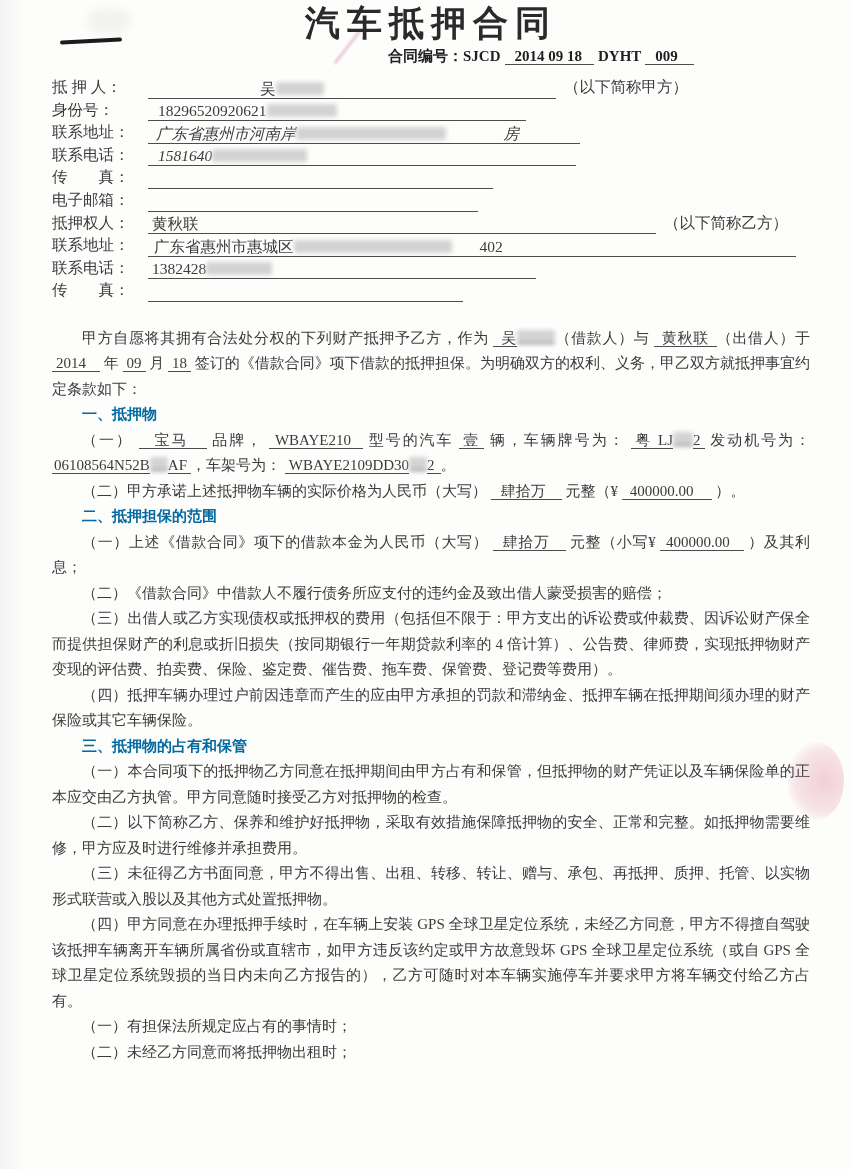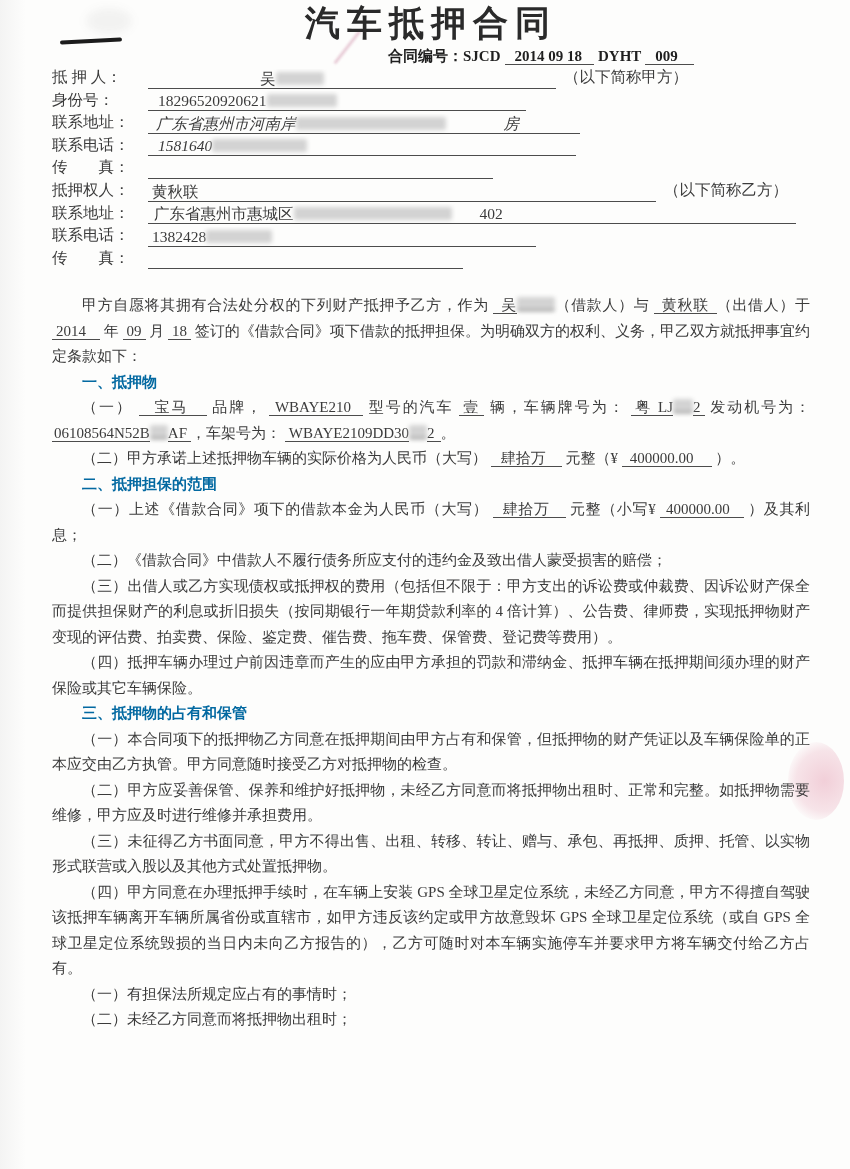--- a/index.html
+++ b/index.html
@@ -17,21 +17,21 @@
   }
   .content{padding:0 40px 0 52px;position:relative;}
   .doc-title{
     text-align:center;font-size:35px;font-weight:bold;letter-spacing:7px;
     color:#2a2a2a;
   }
   .contract-line{
     padding-left:336px;font-size:15px;font-weight:bold;color:#1f1f1f;
     white-space:nowrap;
   }
-  .fields{font-size:15.5px;}
+  .fields{margin-top:10px;font-size:15.5px;}
   .field-row{height:22.6px;line-height:22.6px;white-space:nowrap;}
   .flabel{display:inline-block;width:96px;white-space:pre;color:#3b3b3b;}
   .fline{
     display:inline-block;border-bottom:1.4px solid #4c4c4c;
     height:19px;line-height:19px;vertical-align:bottom;white-space:nowrap;overflow:hidden;
   }
   .fnote{padding-left:8px;}
   .spacer{display:inline-block;height:1px;}
   .redact{
     display:inline-block;height:13px;background:#d3d3d3;filter:blur(2px);
@@ -77,38 +77,39 @@
     <div class="contract-line">
       <span>合同编号：</span><span id="contract-segs"><span class="b" style="padding-right: 4px;">SJCD</span><span class="u b" style="padding-left: 10px; padding-right: 12px;">2014 09 18</span><span class="b" style="padding-left: 4px; padding-right: 4px;">DYHT</span><span class="u b" style="padding-left: 10px; padding-right: 16px;">009</span></span>
     </div>
 
     <div class="fields" id="fields">
         <div class="field-row"><span class="flabel">抵 押 人：</span><span class="fline" style="width: 408px;"><span class="spacer" style="width: 112px;"></span><span>吴</span><span class="redact" style="width: 48px;"></span></span><span class="fnote">（以下简称甲方）</span></div>
         <div class="field-row"><span class="flabel">身份号：</span><span class="fline" style="width: 378px;"><span class="spacer" style="width: 10px;"></span><span>18296520920621</span><span class="redact" style="width: 70px;"></span></span></div>
         <div class="field-row"><span class="flabel">联系地址：</span><span class="fline" style="width: 432px; font-style: italic;"><span class="spacer" style="width: 8px;"></span><span>广东省惠州市河南岸</span><span class="redact" style="width: 150px;"></span><span class="spacer" style="width: 58px;"></span><span>房</span></span></div>
         <div class="field-row"><span class="flabel">联系电话：</span><span class="fline" style="width: 428px; font-style: italic;"><span class="spacer" style="width: 10px;"></span><span>1581640</span><span class="redact" style="width: 95px;"></span></span></div>
         <div class="field-row"><span class="flabel">传　　真：</span><span class="fline" style="width: 345px;"></span></div>
+        <div class="field-row"><span class="flabel">电子邮箱：</span><span class="fline" style="width: 330px;"></span></div>
         <div class="field-row"><span class="flabel">抵押权人：</span><span class="fline" style="width: 508px;"><span class="spacer" style="width: 4px;"></span><span>黄秋联</span></span><span class="fnote">（以下简称乙方）</span></div>
         <div class="field-row"><span class="flabel">联系地址：</span><span class="fline" style="width: 648px;"><span class="spacer" style="width: 6px;"></span><span>广东省惠州市惠城区</span><span class="redact" style="width: 158px;"></span><span class="spacer" style="width: 28px;"></span><span>402</span></span></div>
         <div class="field-row"><span class="flabel">联系电话：</span><span class="fline" style="width: 388px;"><span class="spacer" style="width: 4px;"></span><span>1382428</span><span class="redact" style="width: 66px;"></span></span></div>
         <div class="field-row"><span class="flabel">传　　真：</span><span class="fline" style="width: 315px;"></span></div>
       </div>
 
     <div class="body" id="body">
         <div class="para"><span class="">甲方自愿将其拥有合法处分权的下列财产抵押予乙方，作为 </span><span class="u " style="padding-left: 8px;">吴</span><span class="redact u" style="width: 38px;"></span><span class="">（借款人）与 </span><span class="u " style="padding-left: 8px; padding-right: 8px;">黄秋联</span><span class="">（出借人）于 </span><span class="u " style="padding-left: 4px; padding-right: 14px;">2014</span><span class=""> 年 </span><span class="u " style="padding-left: 4px; padding-right: 4px;">09</span><span class=""> 月 </span><span class="u " style="padding-left: 4px; padding-right: 4px;">18</span><span class=""> 签订的《借款合同》项下借款的抵押担保。为明确双方的权利、义务，甲乙双方就抵押事宜约定条款如下：</span></div>
         <div class="hpara"><span class="">一、抵押物</span></div>
         <div class="para"><span class="">（一） </span><span class="u " style="padding-left: 16px; padding-right: 18px;">宝马</span><span class=""> 品牌， </span><span class="u " style="padding-left: 6px; padding-right: 12px;">WBAYE210</span><span class=""> 型号的汽车 </span><span class="u " style="padding-left: 4px; padding-right: 4px;">壹</span><span class=""> 辆，车辆牌号为： </span><span class="u " style="padding-left: 4px;">粤 LJ</span><span class="redact u" style="width: 20px;"></span><span class="u " style="padding-right: 4px;">2</span><span class=""> 发动机号为： </span><span class="u " style="padding-left: 2px;">06108564N52B</span><span class="redact u" style="width: 18px;"></span><span class="u " style="padding-right: 4px;">AF</span><span class="">，车架号为： </span><span class="u " style="padding-left: 4px;">WBAYE2109DD30</span><span class="redact u" style="width: 18px;"></span><span class="u " style="padding-right: 6px;">2</span><span class="">。</span></div>
         <div class="para"><span class="">（二）甲方承诺上述抵押物车辆的实际价格为人民币（大写） </span><span class="u " style="padding-left: 10px; padding-right: 16px;">肆拾万</span><span class=""> 元整（¥ </span><span class="u " style="padding-left: 8px; padding-right: 18px;">400000.00</span><span class=""> ）。</span></div>
         <div class="hpara"><span class="">二、抵押担保的范围</span></div>
         <div class="para"><span class="">（一）上述《借款合同》项下的借款本金为人民币（大写） </span><span class="u " style="padding-left: 10px; padding-right: 16px;">肆拾万</span><span class=""> 元整（小写¥ </span><span class="u " style="padding-left: 6px; padding-right: 14px;">400000.00</span><span class=""> ）及其利息；</span></div>
         <div class="para"><span class="">（二）《借款合同》中借款人不履行债务所应支付的违约金及致出借人蒙受损害的赔偿；</span></div>
         <div class="para"><span class="">（三）出借人或乙方实现债权或抵押权的费用（包括但不限于：甲方支出的诉讼费或仲裁费、因诉讼财产保全而提供担保财产的利息或折旧损失（按同期银行一年期贷款利率的 4 倍计算）、公告费、律师费，实现抵押物财产变现的评估费、拍卖费、保险、鉴定费、催告费、拖车费、保管费、登记费等费用）。</span></div>
         <div class="para"><span class="">（四）抵押车辆办理过户前因违章而产生的应由甲方承担的罚款和滞纳金、抵押车辆在抵押期间须办理的财产保险或其它车辆保险。</span></div>
         <div class="hpara"><span class="">三、抵押物的占有和保管</span></div>
         <div class="para"><span class="">（一）本合同项下的抵押物乙方同意在抵押期间由甲方占有和保管，但抵押物的财产凭证以及车辆保险单的正本应交由乙方执管。甲方同意随时接受乙方对抵押物的检查。</span></div>
-        <div class="para"><span class="">（二）甲方应妥善保管、保养和维护好抵押物，未经乙方同意而将抵押物出租时、正常和完整。如抵押物需要维修，甲方应及时进行维修并承担费用。</span></div>
+        <div class="para"><span class="">（二）以下简称乙方、保养和维护好抵押物，采取有效措施保障抵押物的安全、正常和完整。如抵押物需要维修，甲方应及时进行维修并承担费用。</span></div>
         <div class="para"><span class="">（三）未征得乙方书面同意，甲方不得出售、出租、转移、转让、赠与、承包、再抵押、质押、托管、以实物形式联营或入股以及其他方式处置抵押物。</span></div>
         <div class="para"><span class="">（四）甲方同意在办理抵押手续时，在车辆上安装 GPS 全球卫星定位系统，未经乙方同意，甲方不得擅自驾驶该抵押车辆离开车辆所属省份或直辖市，如甲方违反该约定或甲方故意毁坏 GPS 全球卫星定位系统（或自 GPS 全球卫星定位系统毁损的当日内未向乙方报告的），乙方可随时对本车辆实施停车并要求甲方将车辆交付给乙方占有。</span></div>
         <div class="para"><span class="">（一）有担保法所规定应占有的事情时；</span></div>
         <div class="para"><span class="">（二）未经乙方同意而将抵押物出租时；</span></div>
       </div>
   </div>
 </div>
 
 </body></html>

